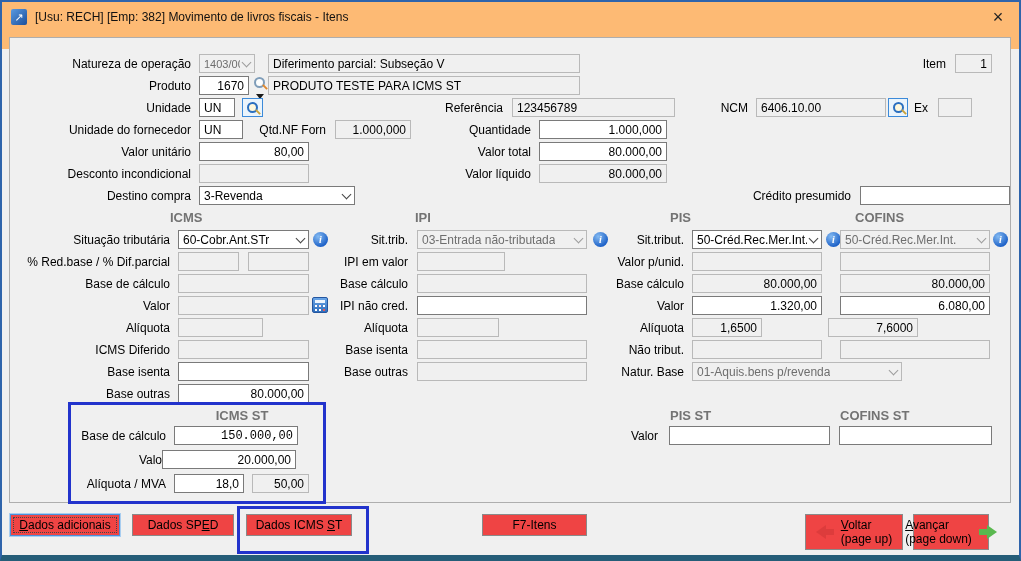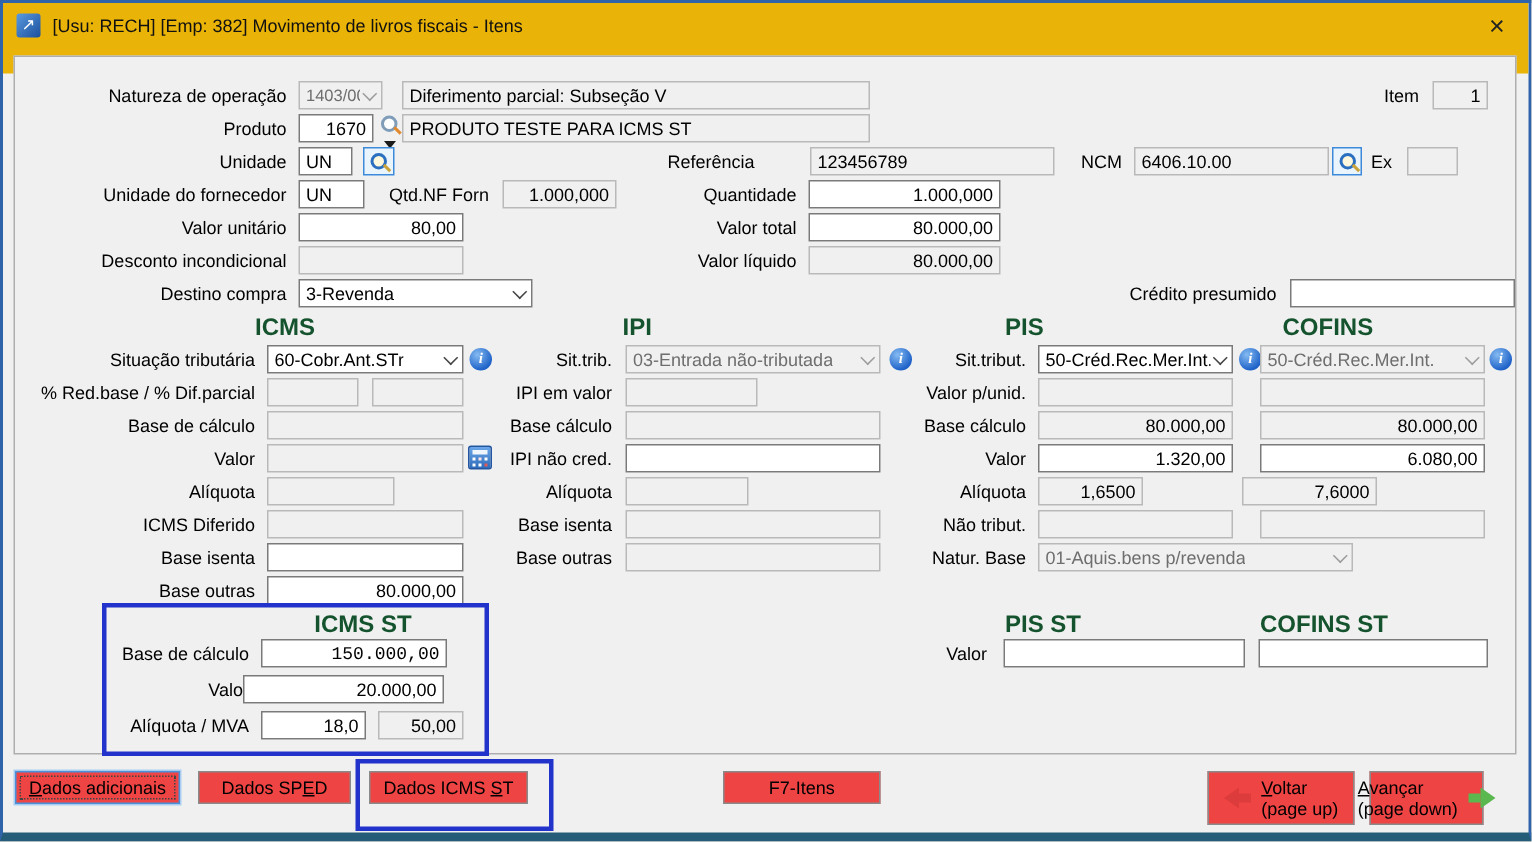--- a/index.html
+++ b/index.html
@@ -1,26 +1,26 @@
 <!DOCTYPE html>
 <html><head>
 <meta charset="utf-8">
 <style>
   html,body{margin:0;padding:0;background:#cfcfcf;font-family:"Liberation Sans",sans-serif;}
   .window{position:relative;width:1021px;height:561px;box-sizing:border-box;background:#f0f0f0;
           border:2px solid #2f64ab;border-bottom:6px solid #255d78;overflow:hidden;}
-  .titlebar{position:absolute;left:0;top:0;right:0;height:47px;background:#eab308;}
+  .titlebar{position:absolute;left:0;top:0;right:0;height:47px;background:#fdba74;}
   .app-icon{position:absolute;left:9px;top:7px;width:16px;height:16px;border-radius:2px;
             background:linear-gradient(135deg,#5a9ae0,#1b4f9c);color:#fff;font-size:11px;line-height:16px;text-align:center;}
   .app-icon::after{content:"\2197";}
   .title-text{position:absolute;left:33px;top:8px;font-size:12px;color:#111;white-space:nowrap;}
   .close-btn{position:absolute;right:10px;top:4px;width:22px;height:22px;text-align:center;font-size:18px;line-height:22px;color:#222;cursor:default;}
   .main-panel{position:absolute;left:7px;top:35px;width:1002px;height:466px;border:1px solid #aeaeae;background:#f0f0f0;box-sizing:border-box;}
   .lbl{position:absolute;font-size:12px;color:#000;white-space:nowrap;}
-  .hdr{position:absolute;font-size:16px;font-weight:bold;color:#14532d;white-space:nowrap;}
+  .hdr{position:absolute;font-size:13px;font-weight:bold;color:#737373;white-space:nowrap;}
   .hdr.ctr{text-align:center;}
   .fld{position:absolute;height:19px;box-sizing:border-box;border:1px solid #7a7a7a;background:#fff;
        font-family:"Liberation Sans",sans-serif;font-size:12px;color:#000;padding:1px 4px;margin:0;}
   input.fld{outline:none;}
   .fld.ro{background:#f0f0f0;border-color:#b9b9b9;}
   .fld.num{text-align:right;}
   .combo{display:flex;align-items:center;justify-content:space-between;padding:0 4px;}
   .combo .txt{overflow:hidden;white-space:nowrap;font-size:12px;}
   .combo.dis{background:#f0f0f0;border-color:#b9b9b9;color:#6e6e6e;}
   .chev{width:6px;height:6px;border-left:1px solid #444;border-bottom:1px solid #444;
@@ -81,21 +81,21 @@
   <span class="lbl" style="top:77px;right:828px;">Produto</span>
   <input class="fld num" style="left: 197px; top: 74px; width: 50px;" value="1670">
   <span class="mag" style="left:252px;top:75px;"></span>
   <span class="tri" style="left:254px;top:92px;"></span>
   <input class="fld ro" style="left: 266px; top: 74px; width: 312px;" readonly="" value="PRODUTO TESTE PARA ICMS ST">
 
   <span class="lbl" style="top:99px;right:828px;">Unidade</span>
   <input class="fld" style="left: 197px; top: 96px; width: 36px;" value="UN">
   <span class="mag-btn" style="left:240px;top:96px;"></span>
   <span class="lbl" style="top:99px;right:516px;">Referência</span>
-  <input class="fld ro" style="left: 510px; top: 96px; width: 163px; margin-left: 28px;" readonly="" value="123456789">
+  <input class="fld ro" style="left: 510px; top: 96px; width: 163px;" readonly="" value="123456789">
   <span class="lbl" style="top:99px;right:271px;">NCM</span>
   <input class="fld ro" style="left: 754px; top: 96px; width: 130px;" readonly="" value="6406.10.00">
   <span class="mag-btn" style="left:886px;top:96px;width:20px;"></span>
   <span class="lbl" style="top:99px;right:91px;">Ex</span>
   <input class="fld ro" style="left: 936px; top: 96px; width: 34px;" readonly="" value="">
 
   <span class="lbl" style="top:121px;right:828px;">Unidade do fornecedor</span>
   <input class="fld" style="left: 197px; top: 118px; width: 44px;" value="UN">
   <span class="lbl" style="top:121px;right:693px;">Qtd.NF Forn</span>
   <input class="fld ro num" style="left: 333px; top: 118px; width: 76px;" readonly="" value="1.000,000">

